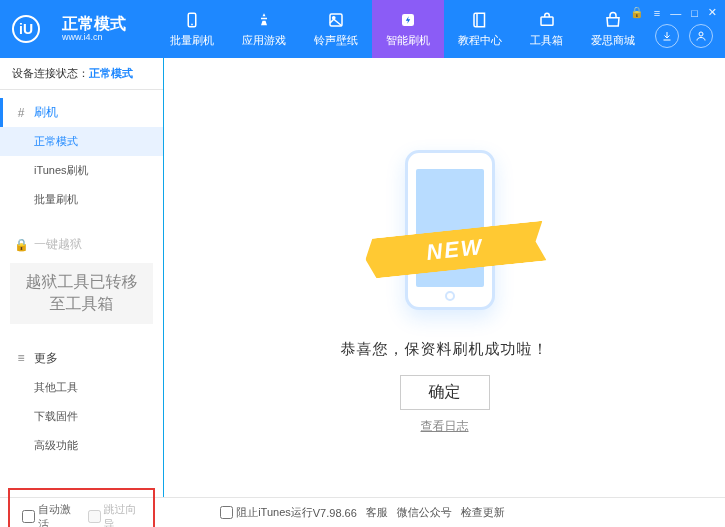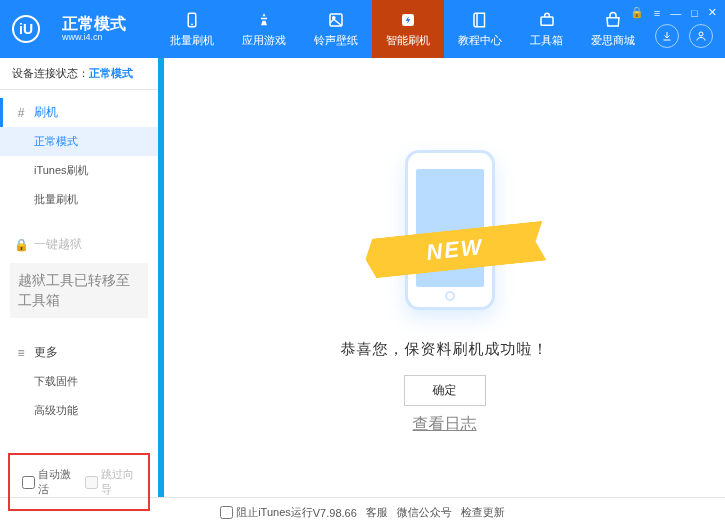--- a/index.html
+++ b/index.html
@@ -5,52 +5,52 @@
 *{margin:0;padding:0;box-sizing:border-box;font-family:"Microsoft YaHei",Arial,sans-serif}
 body{width:725px;height:527px;overflow:hidden;background:#fff;font-size:12px;color:#333}
 .header{background:#1e88ff;height:58px;display:flex;align-items:center;padding:0 12px;color:#fff;position:relative}
 .logo{display:flex;align-items:center;gap:22px}
 .logo-circle{width:28px;height:28px;border:2px solid #fff;border-radius:50%;display:flex;align-items:center;justify-content:center;font-weight:bold;font-size:14px}
 .logo-text{display:flex;flex-direction:column;line-height:1.1}
 .logo-title{font-size:16px;font-weight:bold}
 .logo-url{font-size:9px;opacity:.9}
 .nav{display:flex;margin-left:30px;height:100%}
 .nav-item{display:flex;flex-direction:column;align-items:center;justify-content:center;padding:0 14px;cursor:pointer;height:100%;gap:3px}
-.nav-item.active{background:#c2410c}
+.nav-item.active{background:#8b5cf6}
 .nav-icon{width:20px;height:20px;display:flex;align-items:center;justify-content:center}
 .nav-label{font-size:11px}
 .win-controls{position:absolute;top:6px;right:8px;display:flex;gap:10px;font-size:11px;align-items:center}
 .win-btn{cursor:pointer;opacity:.9}
 .user-controls{position:absolute;right:12px;bottom:10px;display:flex;gap:10px}
 .uc-circle{width:24px;height:24px;border:1.5px solid rgba(255,255,255,.6);border-radius:50%;display:flex;align-items:center;justify-content:center;cursor:pointer}
 .body{display:flex;height:439px}
-.sidebar{width:164px;border-right:6px solid #0ea5e9;display:flex;flex-direction:column}
+.sidebar{width:164px;border-right:1px solid #0ea5e9;display:flex;flex-direction:column}
 .status-bar{padding:8px 12px;border-bottom:1px solid #e5e5e5;font-size:11px;color:#333}
 .status-val{color:#1e88ff;font-weight:bold}
 .side-section{padding:8px 0}
 .side-header{display:flex;align-items:center;gap:6px;padding:6px 14px;color:#444;font-size:12px}
 .side-header .icon{width:14px;text-align:center;color:#888}
 .side-header.active{color:#1e88ff;border-left:3px solid #1e88ff;padding-left:11px}
 .side-item{padding:7px 14px 7px 34px;font-size:11px;color:#555;cursor:pointer}
 .side-item.active{background:#e8f2ff;color:#1e88ff}
-.side-note{background:#f5f5f5;margin:4px 10px;padding:8px;font-size:14px;color:#888;line-height:1.4}
+.side-note{background:#f5f5f5;margin:4px 10px;padding:8px;font-size:16px;color:#888;text-align:center;line-height:1.4}
 .checkbox-area{border:2px solid #e53935;margin:20px 8px;padding:12px;display:flex;gap:12px;font-size:11px;color:#666}
 .chk{display:flex;align-items:center;gap:3px;cursor:pointer}
 .chk input{cursor:pointer}
 .chk.disabled{color:#bbb}
 .device-info{padding:8px 12px;font-size:11px}
 .main{flex:1;display:flex;flex-direction:column;align-items:center;justify-content:center;position:relative;padding-top:20px}
 .phone-illust{position:relative;width:140px;height:200px}
 .phone-body{position:absolute;left:30px;top:10px;width:90px;height:160px;background:#fff;border:3px solid #d0e5ff;border-radius:14px;box-shadow:0 8px 20px rgba(30,136,255,.15)}
 .phone-screen{position:absolute;left:8px;top:16px;right:8px;bottom:20px;background:#b8dcff;border-radius:2px}
 .phone-home{position:absolute;bottom:6px;left:50%;transform:translateX(-50%);width:10px;height:10px;border:2px solid #d0e5ff;border-radius:50%}
 .new-ribbon{position:absolute;left:-10px;top:90px;width:180px;height:40px;background:#ffc933;transform:rotate(-6deg);display:flex;align-items:center;justify-content:center;color:#fff;font-size:22px;font-weight:900;font-style:italic;letter-spacing:2px;clip-path:polygon(5% 0,100% 0,95% 50%,100% 100%,5% 100%,0 50%)}
 .success-msg{font-size:15px;color:#333;letter-spacing:1px}
-.ok-btn{margin-top:16px;padding:6px 28px;border:1px solid #ccc;background:#fff;cursor:pointer;font-size:12px;color:#333}
-.log-link{margin-top:8px;font-size:16px;color:#888;text-decoration:underline;cursor:pointer}
+.ok-btn{margin-top:16px;padding:6px 28px;border:1px solid #ccc;background:#fff;cursor:pointer;font-size:16px;color:#333}
+.log-link{margin-top:8px;font-size:12px;color:#888;text-decoration:underline;cursor:pointer}
 .footer{height:30px;border-top:1px solid #e5e5e5;display:flex;align-items:center;padding:0 12px;font-size:11px;color:#555;justify-content:center}
 .footer-left{display:flex;align-items:center;gap:4px}
 .footer-right{display:flex;align-items:center;gap:9px}
 .footer-right span{cursor:pointer}
 svg{display:block}
 </style>
 </head>
 <body>
 
 <div class="header">
@@ -167,20 +167,21 @@
         <span class="icon">🔒</span>
         <span>一键越狱</span>
       </div>
       <div class="side-note">越狱工具已转移至工具箱</div>
     </div>
     <div class="side-section">
       <div class="side-header">
         <span class="icon">≡</span>
         <span>更多</span>
       </div>
+      <div class="side-item">其他工具</div>
       <div class="side-item">下载固件</div>
       <div class="side-item">高级功能</div>
     </div>
     <div class="checkbox-area">
       <label class="chk">
           <input type="checkbox" style="">
           <span>自动激活</span>
         </label>
       <label class="chk disabled">
           <input type="checkbox" disabled="" style="">

